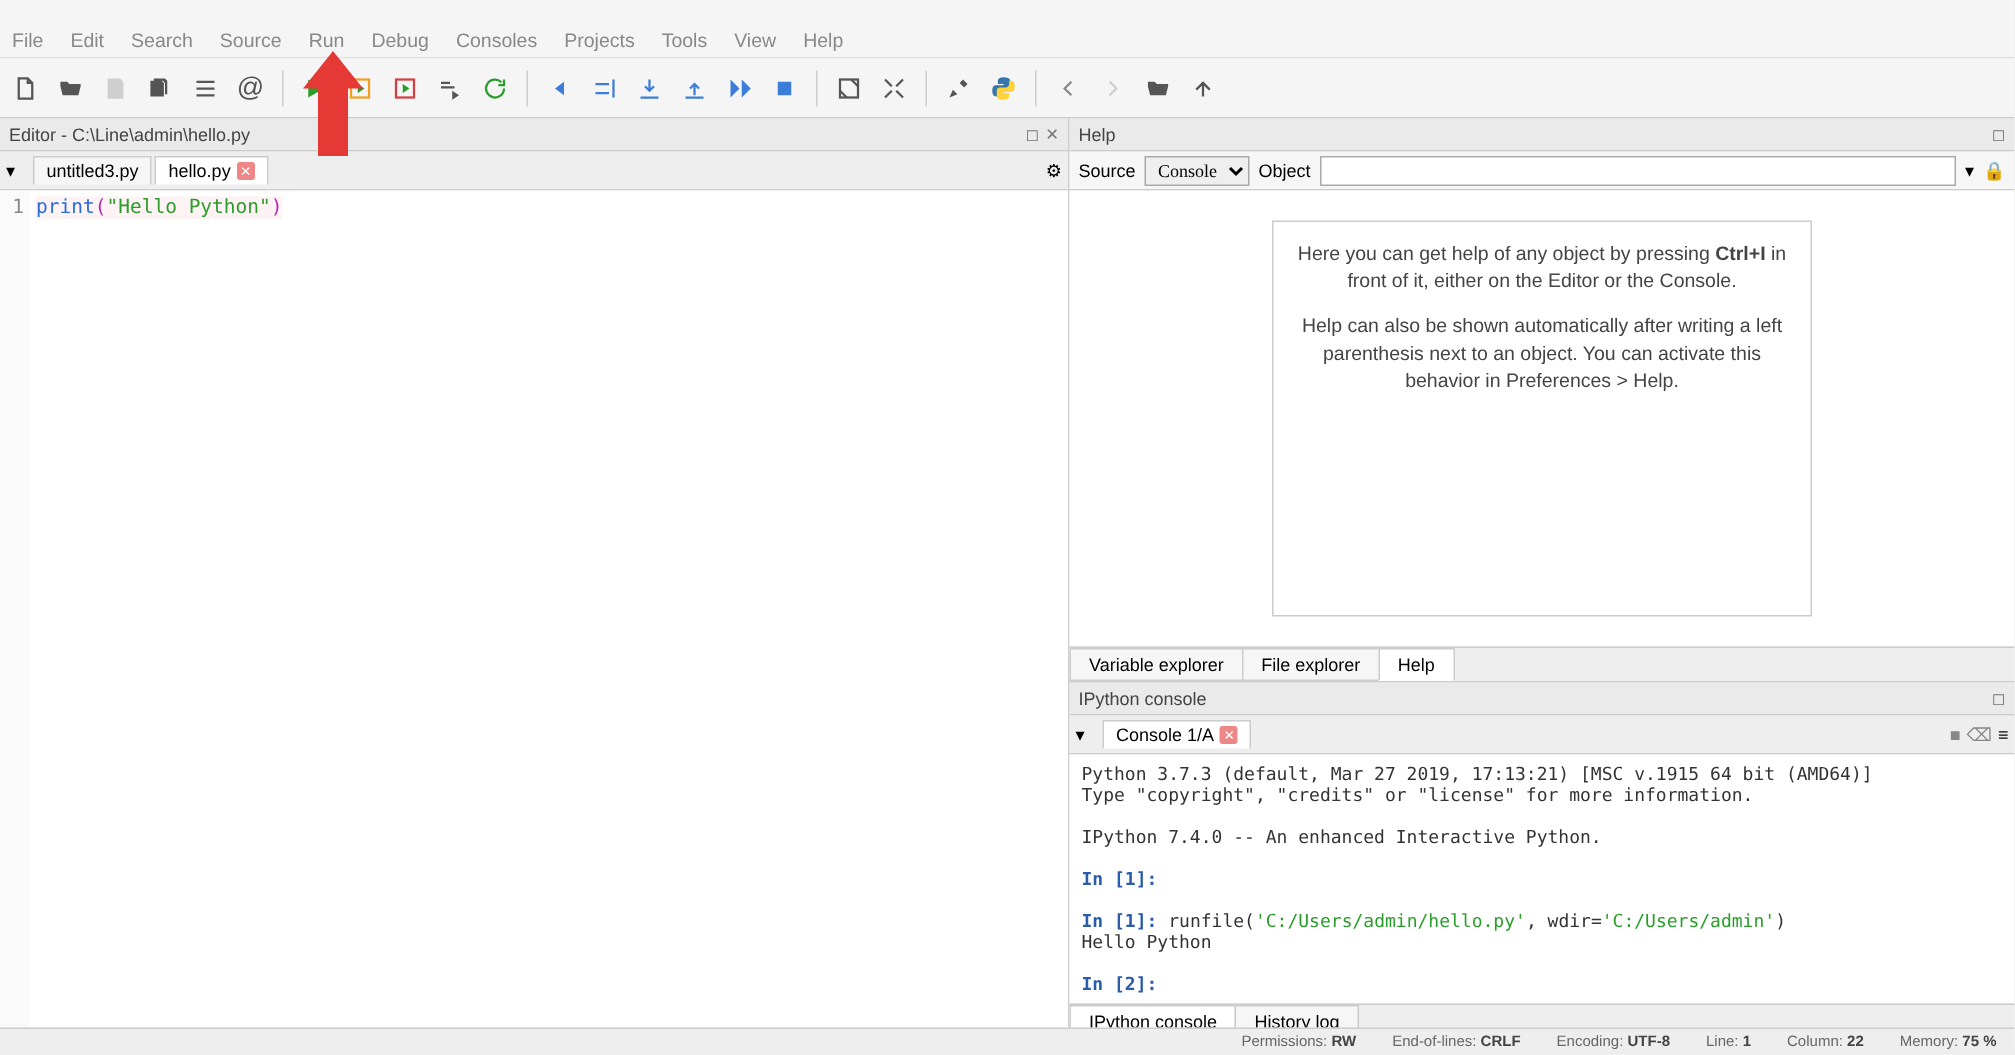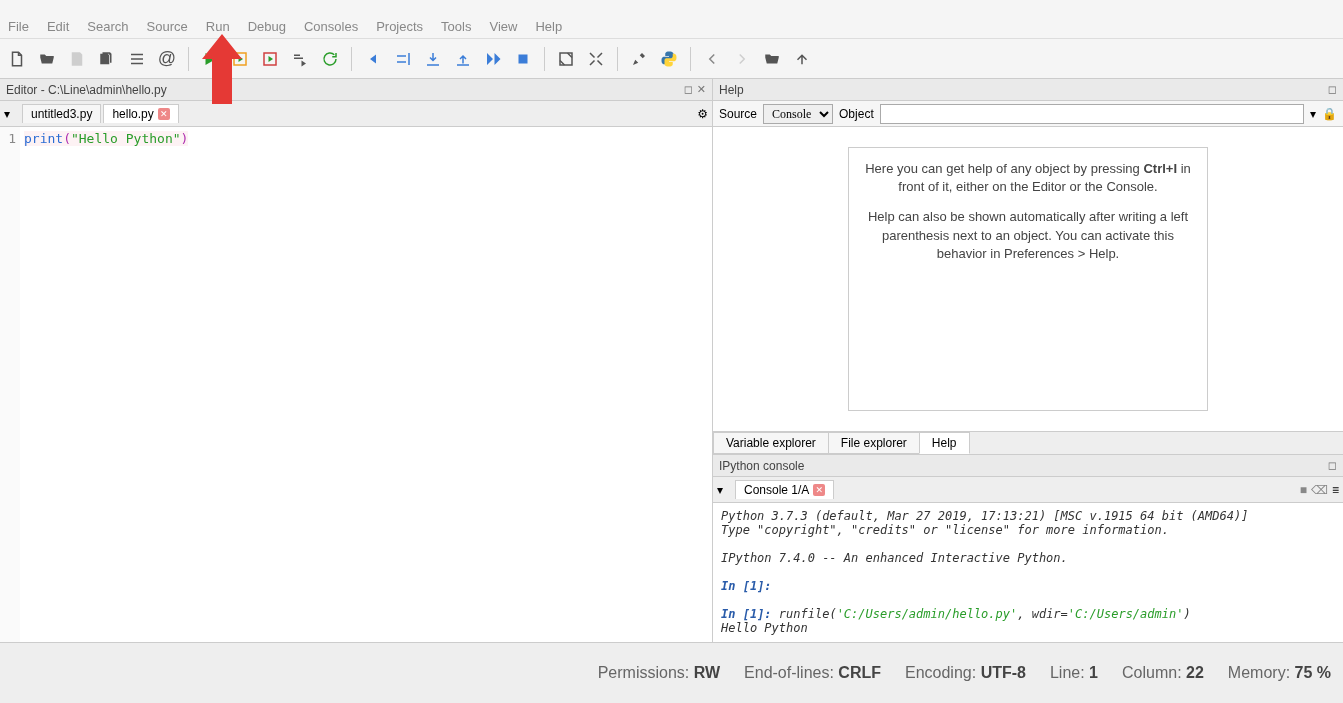--- a/index.html
+++ b/index.html
@@ -34,25 +34,25 @@
 .help-body { flex: 1; background: #fff; padding: 20px; display: flex; justify-content: center; }
 .usage-box { border: 1px solid #ccc; width: 360px; }
 .usage-head { background: #2196d6; color: #fff; font-weight: bold; padding: 6px 10px; font-size: 14px; }
 .usage-content { padding: 12px 14px; font-size: 13px; color: #444; line-height: 1.4; }
 .usage-content p { margin-bottom: 12px; text-align: center; }
 .usage-footer { text-align: center; padding: 10px; border-top: 1px solid #ccc; font-size: 13px; }
 .usage-footer a { color: #1565c0; text-decoration: underline; }
 .bottom-tabs { display: flex; border-top: 1px solid #ccc; background: #eee; align-items: center; }
 .bottom-tab { border: 1px solid #ccc; padding: 3px 12px; font-size: 12px; background: #f6f6f6; margin-right: -1px; cursor: pointer; }
 .bottom-tab.active { background: #fff; border-bottom: 1px solid #fff; }
-.console-output { flex: 1; background: #fff; font-family: Consolas, monospace; font-size: 12px; padding: 6px 8px; white-space: pre; overflow: hidden; color: #333; font-style: italic; }
+.console-output { flex: 1; background: #fff; font-family: Consolas, monospace; font-size: 12px; padding: 6px 8px; white-space: pre; overflow: hidden; color: #333; }
 .console-output .prompt { color: #2a5caa; font-weight: bold; }
 .console-output .num { color: #2a5caa; font-weight: bold; }
 .console-output .path { color: #2a9d2a; }
-.statusbar { position: absolute; bottom: 0; left: 0; right: 0; display: flex; justify-content: flex-end; gap: 24px; padding: 21px 12px; background: #eee; border-top: 1px solid #ccc; font-size: 16px; color: #444; }
+.statusbar { position: absolute; bottom: 0; left: 0; right: 0; display: flex; justify-content: flex-end; gap: 24px; padding: 3px 12px; background: #eee; border-top: 1px solid #ccc; font-size: 10px; color: #444; }
 .statusbar .lbl { color: #666; }
 .statusbar .val { font-weight: bold; }
 .red-arrow { position: absolute; left: 202px; top: 34px; pointer-events: none; }
 .red-arrow svg { width: 40px; height: 70px; }
 .help-tabs-area { height: 395px; display: flex; flex-direction: column; }
 .ipy-area { flex: 1; display: flex; flex-direction: column; border-top: 1px solid #ccc; }
 </style>
 </head>
 <body>
 

